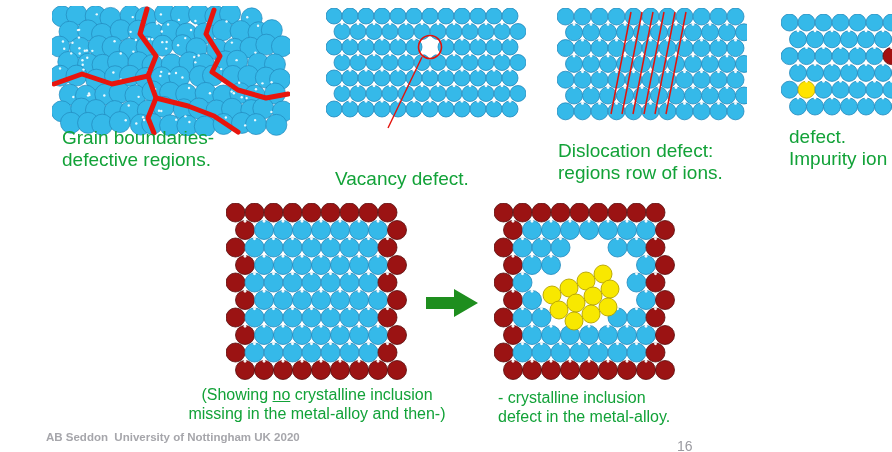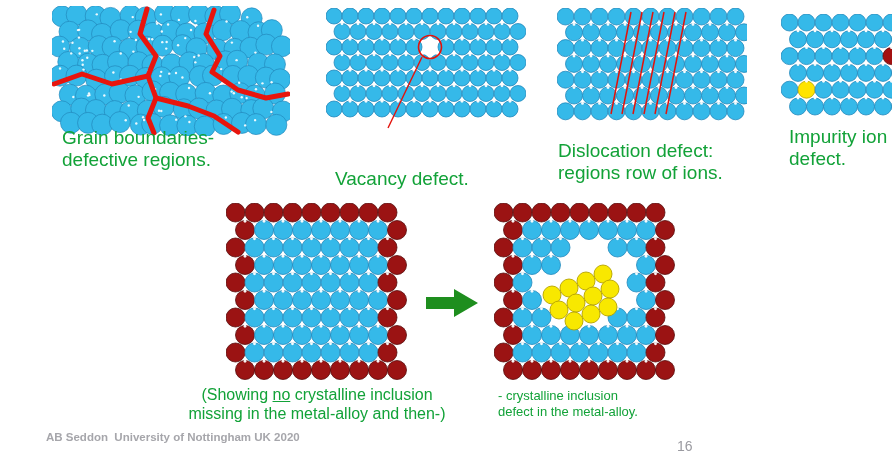--- a/index.html
+++ b/index.html
@@ -9,21 +9,21 @@
   .fig{position:absolute;}
   .fig-grain{left:6px;top:6px;}
   .fig-vacancy{left:280px;top:8px;}
   .fig-dislocation{left:511px;top:8px;}
   .fig-impurity{left:735px;top:14px;}
   .fig-before{left:180px;top:203px;}
   .fig-arrow{left:380px;top:288px;}
   .fig-after{left:448px;top:203px;}
   .cap{position:absolute;color:var(--green,#12a238);line-height:1.16;}
   .cap-lg{font-size:19px;}
-  .cap-xl{font-size:13px;line-height:1.2;}
+  .cap-xl{font-size:16px;line-height:1.2;}
   .cap-sm{font-size:16px;text-align:center;width:262px;line-height:1.18;}
   .cap-grain{left:16px;top:127px;}
   .cap-vacancy{left:289px;top:168px;}
   .cap-dislocation{left:512px;top:140px;}
   .cap-impurity{left:743px;top:126px;}
   .cap-before{left:140px;top:386px;}
   .cap-after{left:452px;top:388px;}
   .u{text-decoration:underline;}
   .footer{position:absolute;left:0;top:431px;width:100%;text-align:left;
           font-size:11.5px;font-weight:bold;color:#a6a6ab;white-space:pre;}
@@ -631,22 +631,22 @@
   <div class="cap cap-lg cap-vacancy">
     <div>Vacancy defect.</div>
   </div>
 
   <div class="cap cap-lg cap-dislocation">
     <div>Dislocation defect:</div>
     <div>regions row of ions.</div>
   </div>
 
   <div class="cap cap-lg cap-impurity">
+    <div>defect.</div>
     <div>Impurity ion</div>
-    <div>defect.</div>
   </div>
 
   <svg class="fig fig-before" width="182" height="178">
       <circle cx="9.5" cy="9.5" r="9.5" fill="#9b1313" stroke="#580b0b" stroke-width="0.8"></circle>
       <circle cx="28.5" cy="9.5" r="9.5" fill="#9b1313" stroke="#580b0b" stroke-width="0.8"></circle>
       <circle cx="47.5" cy="9.5" r="9.5" fill="#9b1313" stroke="#580b0b" stroke-width="0.8"></circle>
       <circle cx="66.5" cy="9.5" r="9.5" fill="#9b1313" stroke="#580b0b" stroke-width="0.8"></circle>
       <circle cx="85.5" cy="9.5" r="9.5" fill="#9b1313" stroke="#580b0b" stroke-width="0.8"></circle>
       <circle cx="104.5" cy="9.5" r="9.5" fill="#9b1313" stroke="#580b0b" stroke-width="0.8"></circle>
       <circle cx="123.5" cy="9.5" r="9.5" fill="#9b1313" stroke="#580b0b" stroke-width="0.8"></circle>

